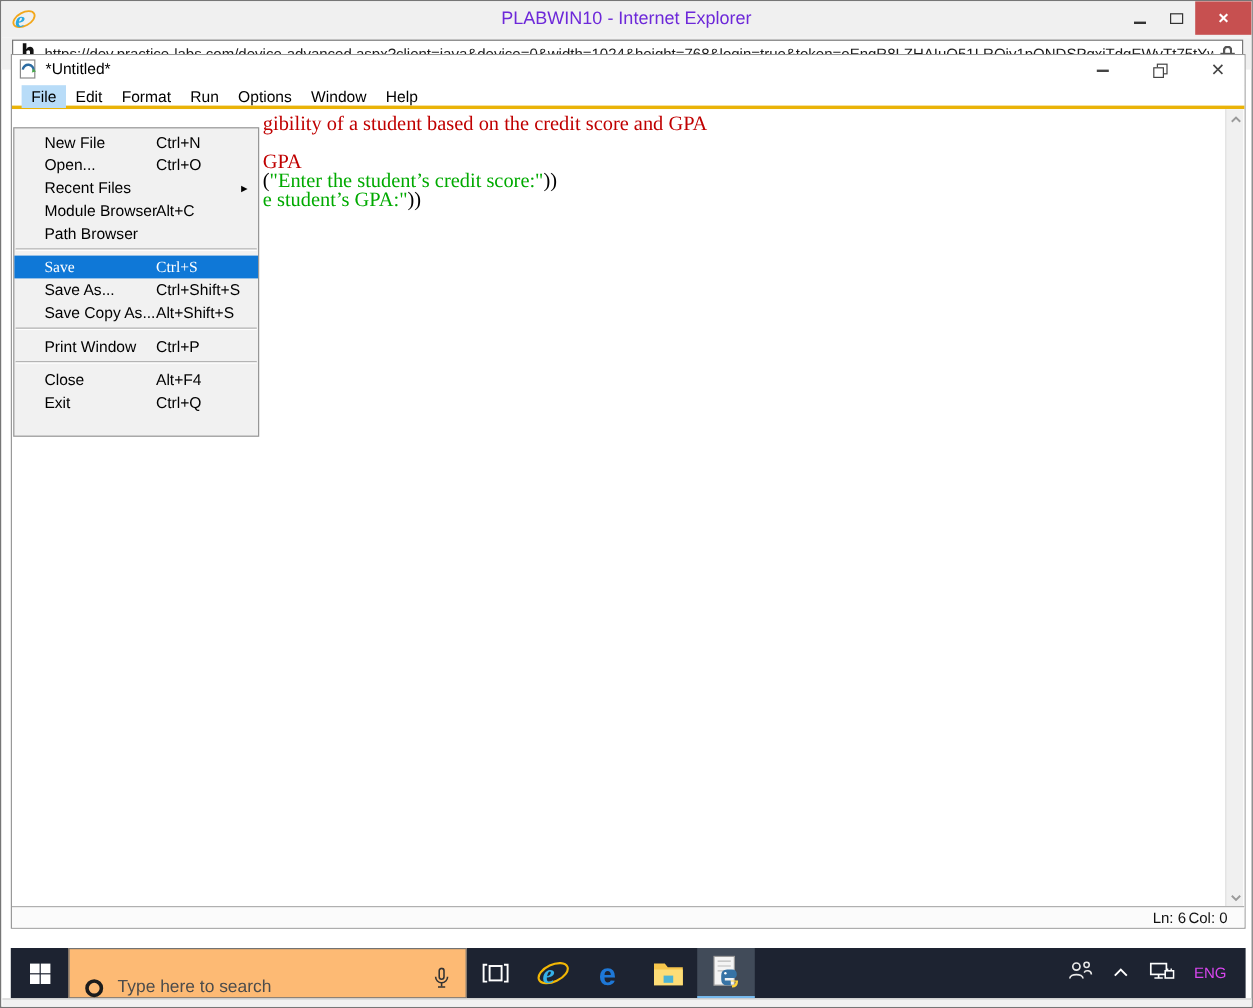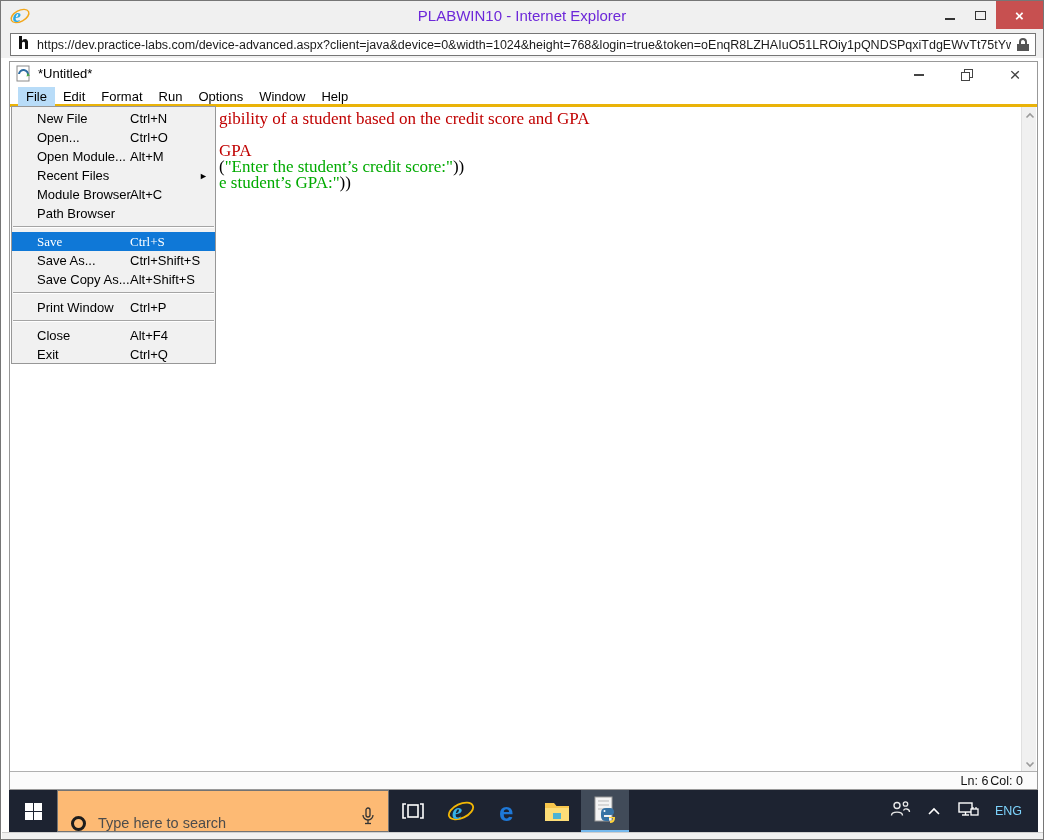--- a/index.html
+++ b/index.html
@@ -19,21 +19,21 @@
 
   .ie-addressrow { position:absolute; left:0; top:30px; width:100%; height:27px; background:#f0f0f0; }
   .ie-addressbar { position:absolute; left:9px; top:2px; right:7px; height:23px; background:#fff; border:1px solid #767676; display:flex; align-items:center; overflow:hidden; }
   .favicon { flex:0 0 auto; margin:0 7px 0 6px; }
   .url-text { flex:1 1 auto; font-size:12.5px; color:#1b1b1b; white-space:nowrap; overflow:hidden; }
   .lock-icon { flex:0 0 auto; margin:0 6px; position:relative; width:12px; height:13px; }
   .lock-icon .shackle { position:absolute; left:2px; top:0; width:8px; height:8px; border:2px solid #555; border-bottom:none; border-radius:4px 4px 0 0; }
   .lock-icon .body { position:absolute; left:0; bottom:0; width:12px; height:7px; background:#555; }
 
   
-  .idle-window { position:absolute; left:8px; top:60px; width:1029px; height:729px; background:#fff; border:1px solid #999; }
+  .idle-window { position:absolute; left:8px; top:44px; width:1029px; height:729px; background:#fff; border:1px solid #999; }
   .idle-titlebar { position:absolute; left:0; top:0; width:100%; height:25px; background:#fff; }
   .idle-icon { position:absolute; left:5px; top:3px; }
   .idle-title { position:absolute; left:28px; top:4px; font-size:13px; color:#000; }
   .idle-controls { position:absolute; right:14px; top:0; height:25px; display:flex; align-items:center; gap:32px; }
   .idle-btn { width:16px; height:16px; display:flex; align-items:center; justify-content:center; color:#444; font-size:16px; }
   .idle-btn .dash { display:block; width:10px; height:2px; background:#444; }
   .restore-shape { position:relative; width:12px; height:12px; }
   .restore-shape .back { position:absolute; right:0; top:0; width:9px; height:9px; border:1px solid #444; }
   .restore-shape .front { position:absolute; left:0; bottom:0; width:9px; height:9px; border:1px solid #444; background:#fff; }
 
@@ -67,21 +67,21 @@
   .tb-start { width:48px; display:flex; align-items:center; justify-content:center; }
   .win-grid { display:grid; grid-template-columns:8px 8px; grid-template-rows:8px 8px; gap:1px; }
   .win-grid span { background:#fff; }
   .tb-search { width:332px; background:#fdba74; border:1px solid #737373; display:flex; align-items:flex-end; }
   .cortana-ring { width:15px; height:15px; border:3px solid #1c1c1c; border-radius:50%; margin:0 12px 0 13px; }
   .search-text { flex:1; font-size:14.5px; color:#4c4c4c; }
   .mic-icon { margin-right:12px; }
   .tb-btn { width:48px; display:flex; align-items:center; justify-content:center; }
   .tb-btn.active { background:#414b59; border-bottom:2px solid var(--active-underline); }
   .tb-tray { margin-left:auto; display:flex; align-items:center; gap:16px; padding-right:16px; }
-  .tray-lang { color:#7dd3fc; font-size:12.5px; }
+  .tray-lang { color:#d946ef; font-size:12.5px; }
 
   .bottom-strip { position:absolute; left:1px; top:831px; width:1042px; height:8px; background:#f1f1f1; border-top:1px solid #cfcfcf; }
 </style>
 </head>
 <body>
 
 <div class="screen">
 
   <div class="ie-titlebar">
     <span class="ie-logo">
@@ -184,24 +184,20 @@
   <div class="file-menu">
     <div class="menu-item">
         <span>New File</span>
         <span class="shortcut">Ctrl+N</span>
       </div>
     <div class="menu-item">
         <span>Open...</span>
         <span class="shortcut">Ctrl+O</span>
       </div>
     <div class="menu-item">
-        <span>Open Module...</span>
-        <span class="shortcut">Alt+M</span>
-      </div>
-    <div class="menu-item">
         <span>Recent Files</span>
         <span class="submenu-arrow">►</span>
       </div>
     <div class="menu-item">
         <span>Module Browser</span>
         <span class="shortcut">Alt+C</span>
       </div>
     <div class="menu-item">
         <span>Path Browser</span>
       </div>

